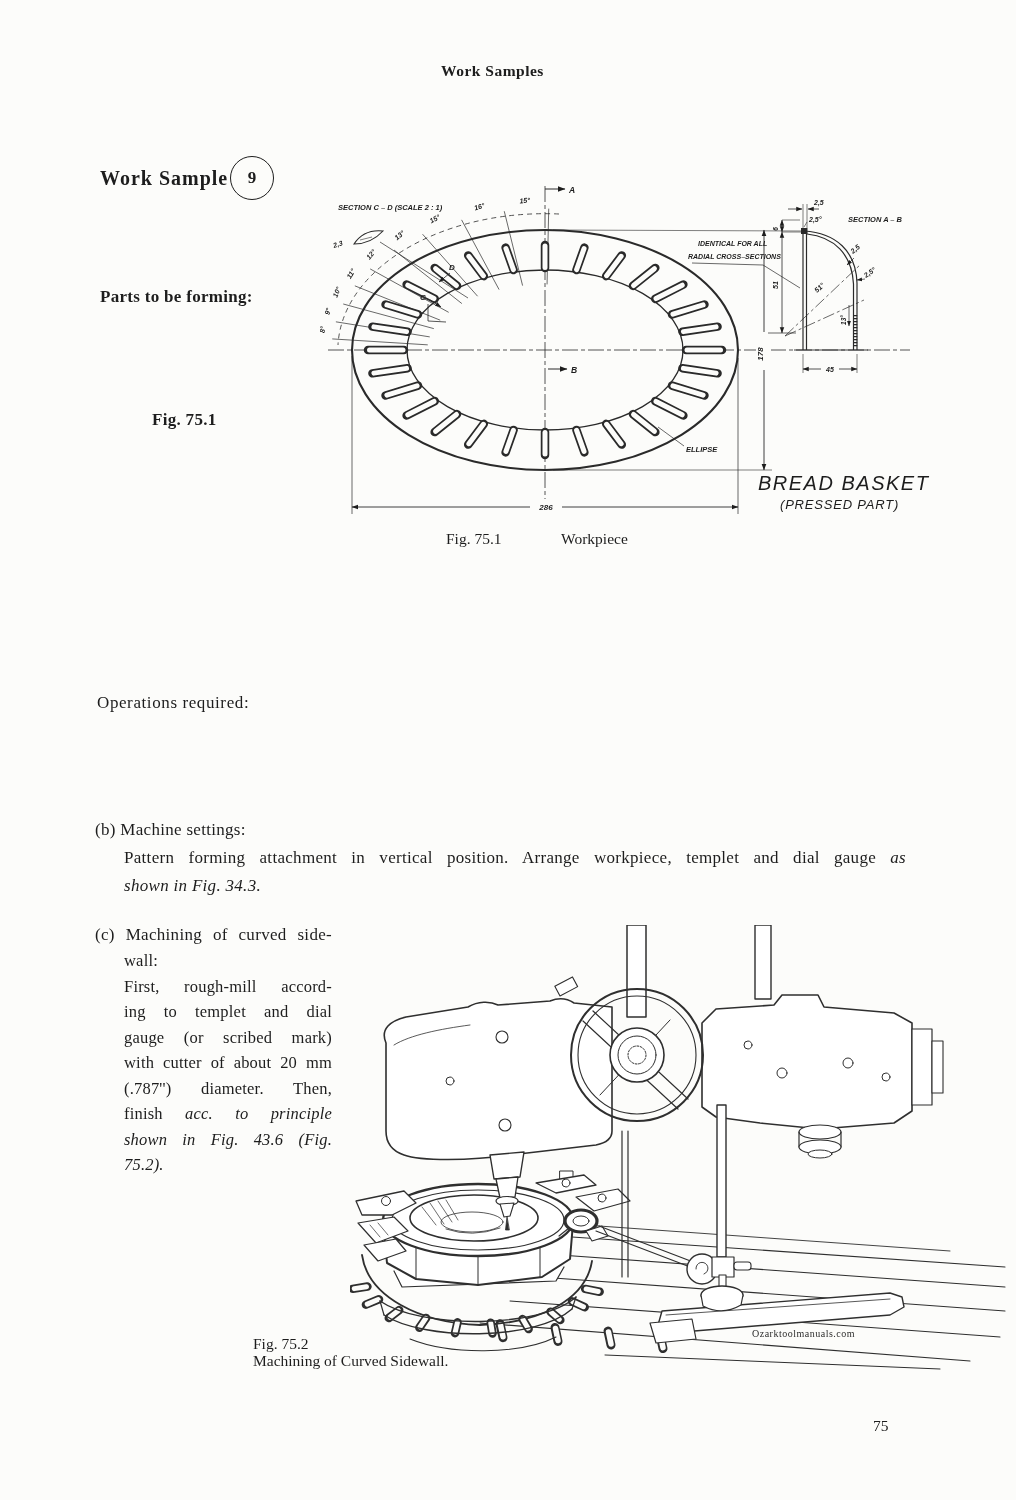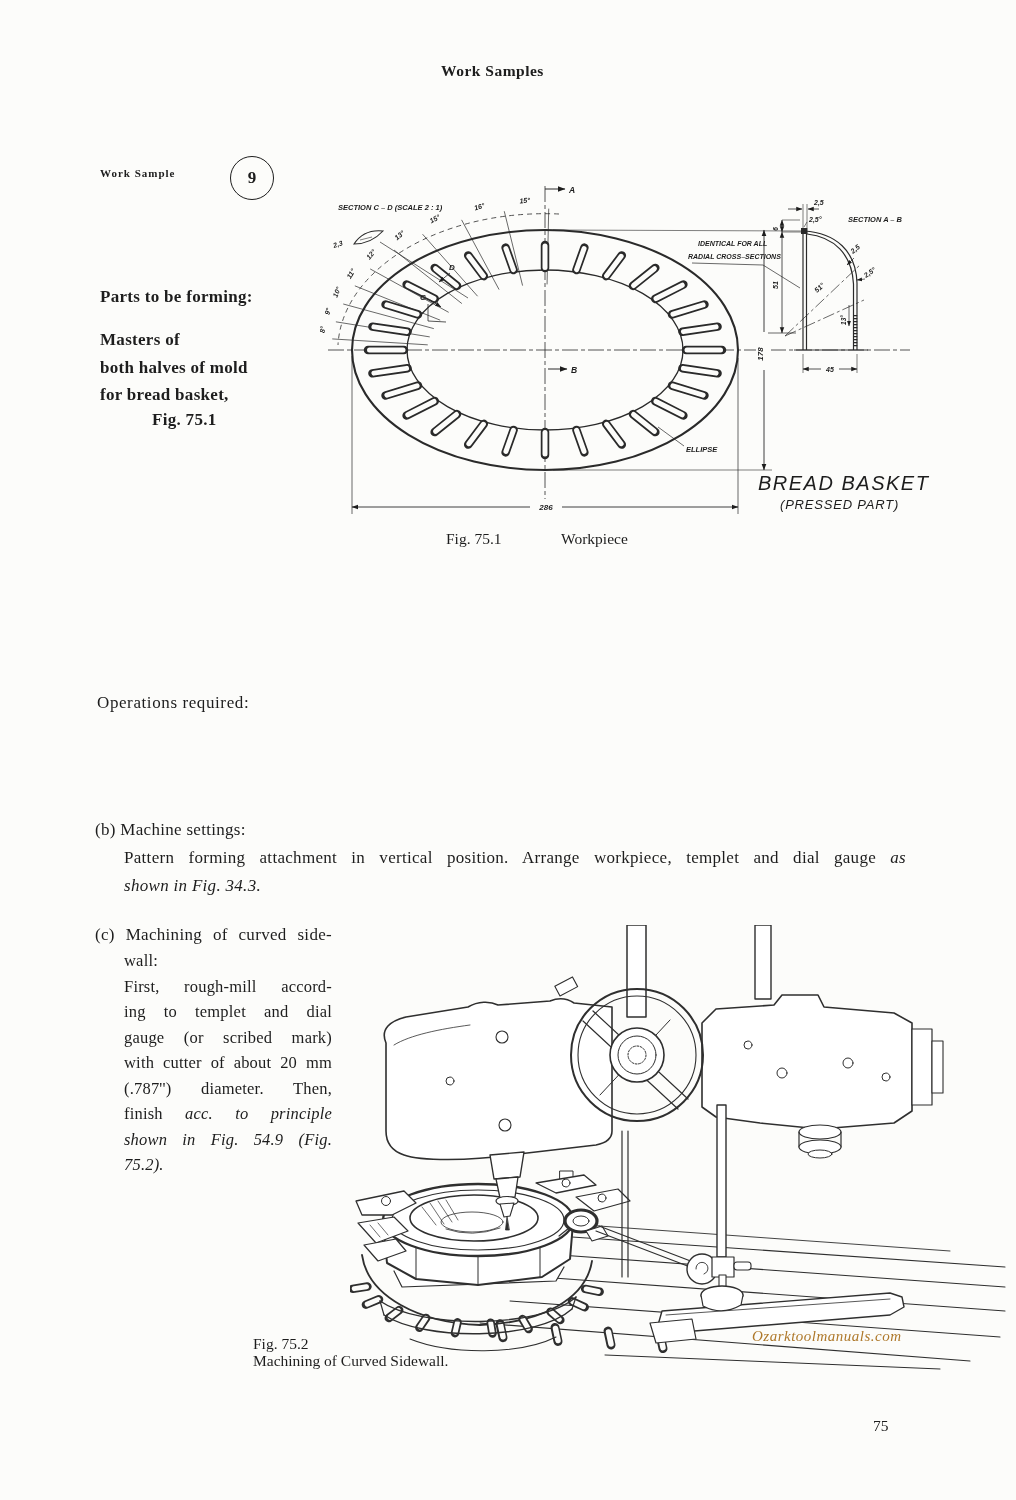--- a/index.html
+++ b/index.html
@@ -11,38 +11,33 @@
   .t16{font-size:17px;letter-spacing:.3px;}
   .t15{font-size:15.5px;}
   .just{text-align:justify;text-align-last:justify;white-space:normal;}
   #ws-circle{position:absolute;left:230px;top:156px;width:42px;height:42px;border:1.7px solid #1d1d1d;
              border-radius:50%;text-align:center;line-height:42px;font-size:17px;font-weight:bold;}
   .parts-line{line-height:27.5px;font-size:17px;font-weight:bold;letter-spacing:.3px;}
   .cline{width:208px;font-size:16.5px;letter-spacing:.2px;}
   svg{position:absolute;}
   svg text{font-family:"Liberation Sans","DejaVu Sans",sans-serif;fill:#1d1d1d;}
   .dl{font-style:italic;font-weight:bold;}
-  #watermark{color:#a16207;opacity:.85;font-size:15px;letter-spacing:.5px;z-index:5;font-style:italic;}
+  #watermark{color:#000000;opacity:.85;font-size:10px;letter-spacing:.5px;z-index:5;}
 </style>
 </head>
 <body>
 
 <div id="page">
 
   <div class="abs b" style="left:441px;top:62px;font-size:15.5px;letter-spacing:.5px;">Work Samples</div>
 
-  <div class="abs b" style="left:100px;top:167px;font-size:11px;letter-spacing:1px;">Work Sample</div>
+  <div class="abs b" style="left:100px;top:167px;font-size:20px;letter-spacing:1px;">Work Sample</div>
   <div id="ws-circle">9</div>
 
   <div class="abs parts-line" style="left:100px;top:283px;">Parts to be forming:</div>
-  <div class="abs" style="left:100px;top:326px;">
-    <div class="parts-line">Masters of</div>
-    <div class="parts-line">both halves of mold</div>
-    <div class="parts-line">for bread basket,</div>
-  </div>
   <div class="abs parts-line" style="left:152px;top:406px;">Fig. 75.1</div>
 
   <svg id="fig751-svg" style="left:320px;top:180px;z-index:1;" width="696" height="345" viewBox="0 0 696 345">
     <defs>
       <marker id="arr" viewBox="0 0 10 10" refX="9" refY="5" markerWidth="8" markerHeight="8" orient="auto-start-reverse">
         <path d="M0,1.5 L9.5,5 L0,8.5 z" fill="#1d1d1d"></path>
       </marker>
     </defs>
     <g stroke="#2a2a2a" fill="none">
 
@@ -237,21 +232,21 @@
   </div>
   <div class="abs cline" style="left:124px;top:951px;">wall:</div>
   <div class="abs cline just" style="left:124px;top:977px;">First, rough-mill accord-</div>
   <div class="abs cline just" style="left:124px;top:1002px;">ing to templet and dial</div>
   <div class="abs cline just" style="left:124px;top:1028px;">gauge (or scribed mark)</div>
   <div class="abs cline just" style="left:124px;top:1053px;">with cutter of about 20 mm</div>
   <div class="abs cline just" style="left:124px;top:1079px;">(.787'') diameter. Then,</div>
   <div class="abs cline just" style="left:124px;top:1104px;">
     <span>finish </span><span class="it">acc. to principle</span>
   </div>
-  <div class="abs cline just it" style="left:124px;top:1130px;">shown in Fig. 54.9 (Fig.</div>
+  <div class="abs cline just it" style="left:124px;top:1130px;">shown in Fig. 43.6 (Fig.</div>
   <div class="abs cline it" style="left:124px;top:1155px;">75.2).</div>
 
   <svg id="fig752-svg" style="left:350px;top:925px;z-index:1;" width="660" height="445" viewBox="0 0 660 445">
     <g stroke="#2f2f2f" fill="none" stroke-linejoin="round" stroke-linecap="round">
 
       <g>
         <line x1="235" y1="300" x2="600" y2="326" stroke-width="0.9"></line>
         <line x1="222" y1="312" x2="655" y2="342" stroke-width="1.1"></line>
         <line x1="210" y1="330" x2="655" y2="362" stroke-width="1.1"></line>
         <line x1="190" y1="352" x2="655" y2="386" stroke-width="1.1"></line>

